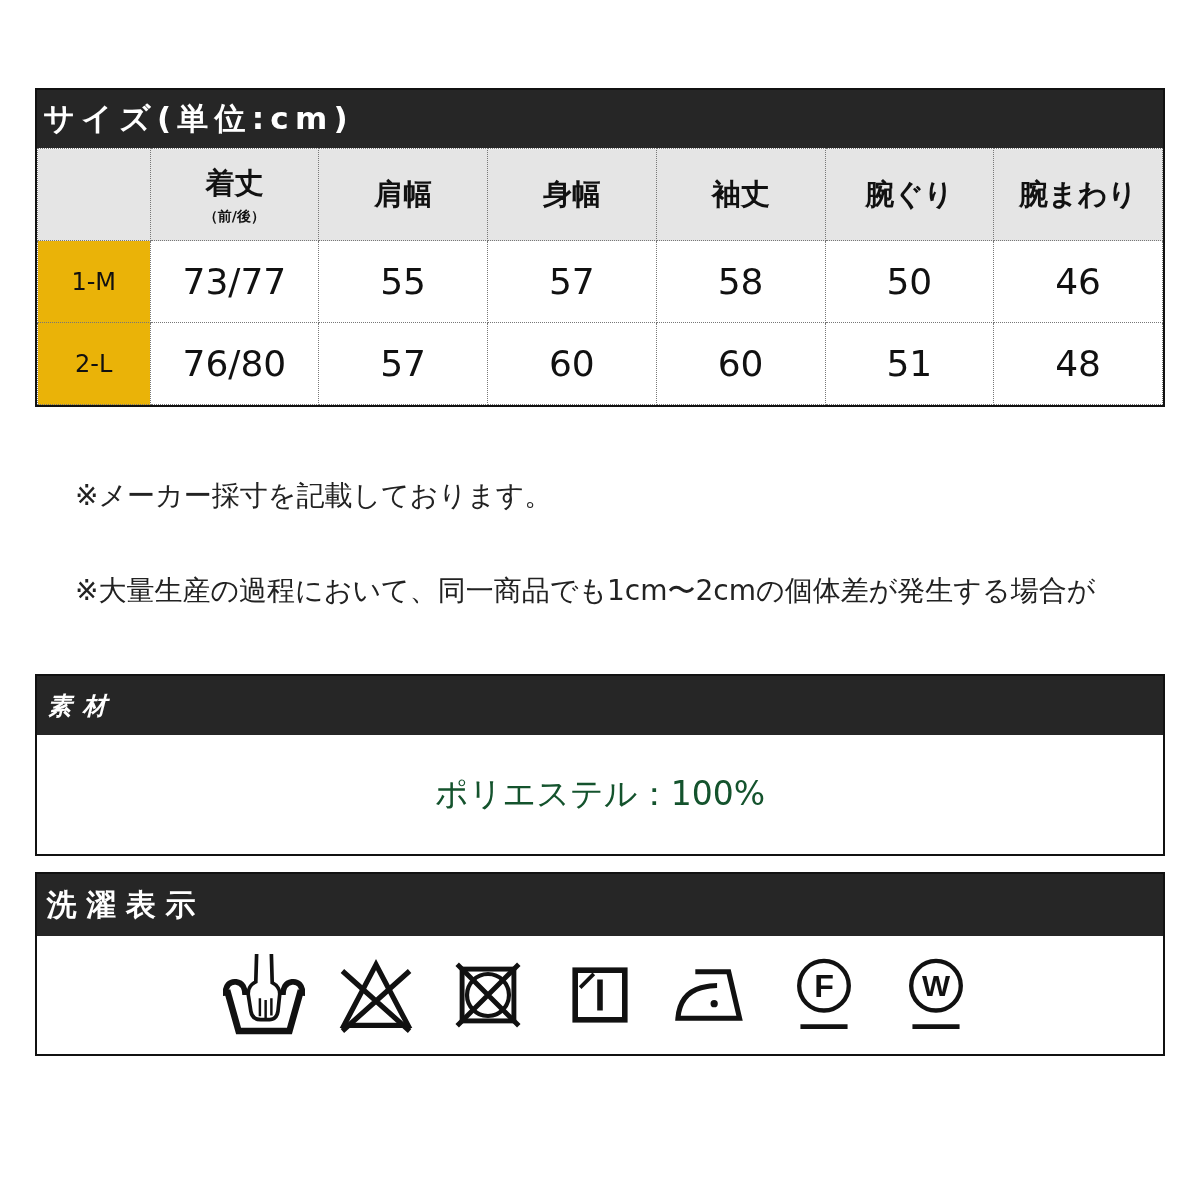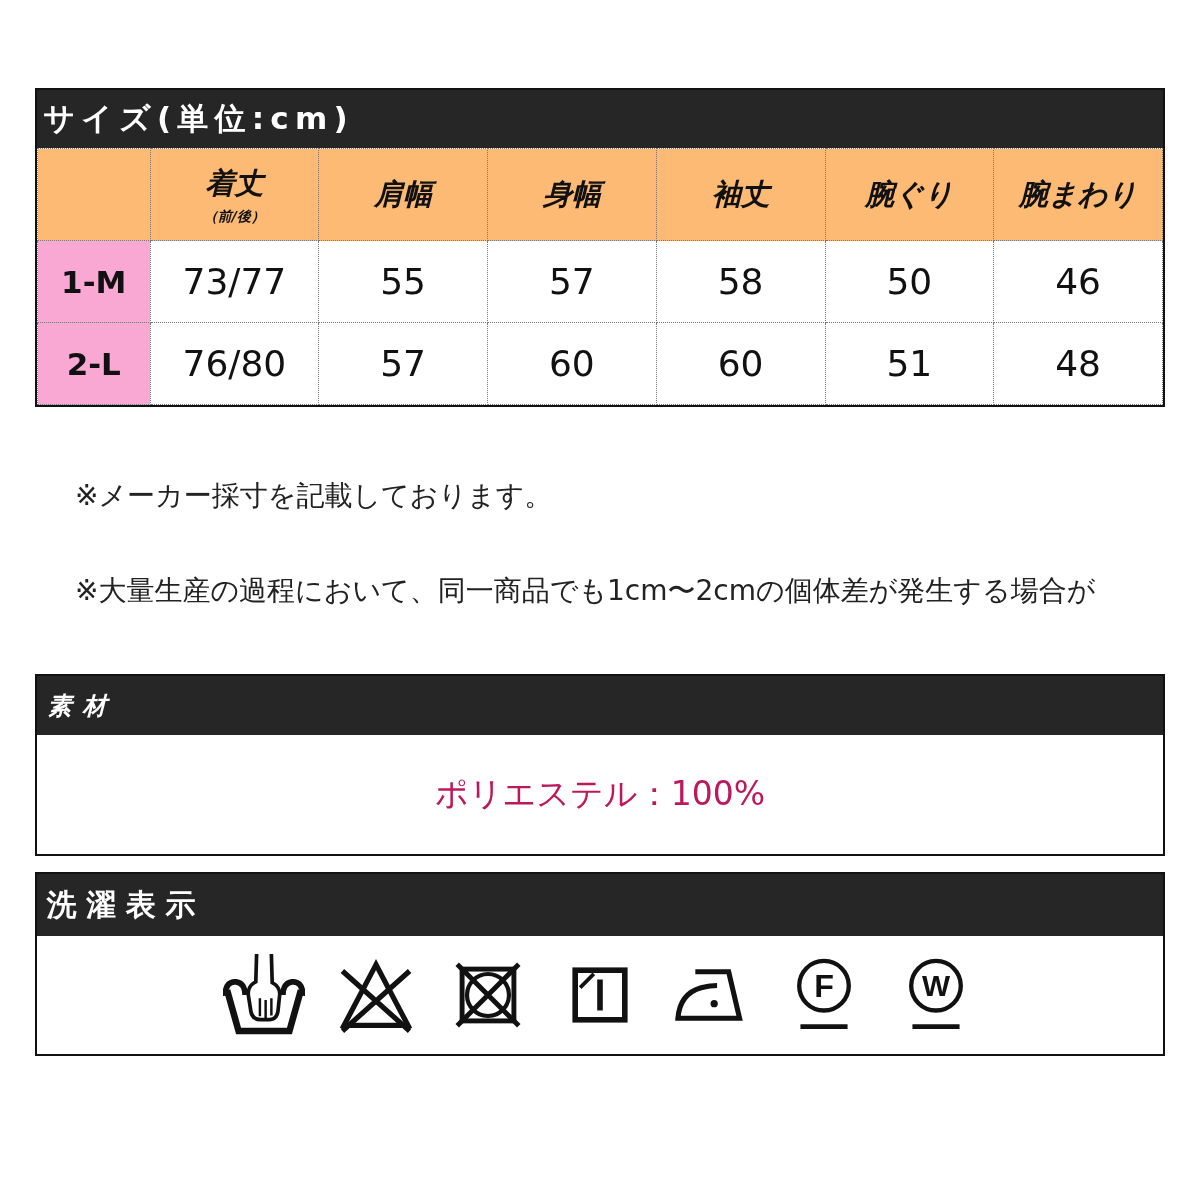--- a/index.html
+++ b/index.html
@@ -20,36 +20,36 @@
   
   .size-section{border:2px solid #111;}
   .size-section .bar{height:58px;font-size:31px;letter-spacing:0.20em;padding-left:0.2em;}
   table.size-table{width:100%;border-collapse:collapse;table-layout:fixed;}
   table.size-table th,
   table.size-table td{
     border:1px dotted #777;text-align:center;vertical-align:middle;padding:0;
   }
   table.size-table thead tr{height:92px;}
   table.size-table tbody tr{height:82px;}
-  table.size-table thead th{background:#fdba74;font-size:29px;font-weight:bold;color:#111;font-style:italic;}
+  table.size-table thead th{background:#e5e5e5;font-size:29px;font-weight:bold;color:#111;}
   .h-sub{font-size:14px;font-weight:bold;margin-top:4px;}
-  table.size-table tbody th{background:#f9a8d4;font-size:31px;font-weight:bold;color:#111;}
+  table.size-table tbody th{background:#eab308;font-size:24px;font-weight:normal;color:#111;}
   table.size-table td{background:#fff;font-size:36px;font-weight:400;color:#111;}
 
   
   .notes{margin-top:72px;padding-left:40px;font-size:28px;color:#222;}
   .note1{margin:0;line-height:34px;}
   .note2{margin:53px 0 0 0;line-height:50px;}
   .note2 .indent{display:inline-block;padding-left:22px;}
 
   
   .panel{border:2px solid #111;}
   .material-section{margin-top:58px;}
   .material-section .bar{height:59px;font-size:24px;letter-spacing:0.45em;padding-left:0.45em;font-style:italic;}
-  .material-body{height:119px;display:flex;align-items:center;justify-content:center;font-size:33px;color:#be185d;}
+  .material-body{height:119px;display:flex;align-items:center;justify-content:center;font-size:33px;color:#14532d;}
 
   .care-section{margin-top:16px;}
   .care-section .bar{height:62px;font-size:30px;letter-spacing:0.32em;padding-left:0.32em;}
   .care-body{
     height:118px;display:flex;align-items:center;justify-content:center;gap:28px;
   }
   .icon-cell{width:84px;height:112px;display:flex;align-items:center;justify-content:center;}
   .icon-cell svg{display:block;}
 </style>
 </head>

